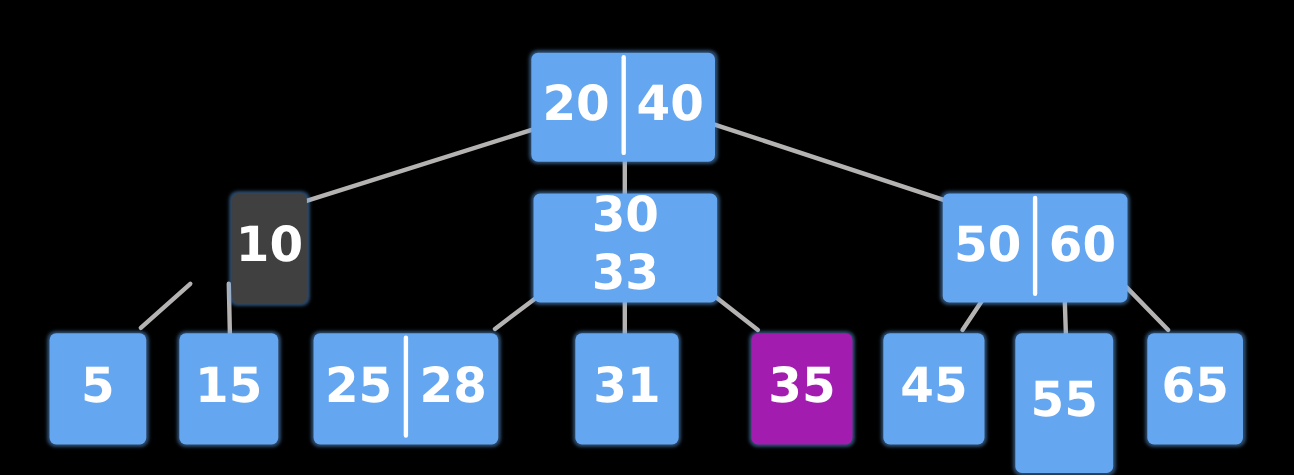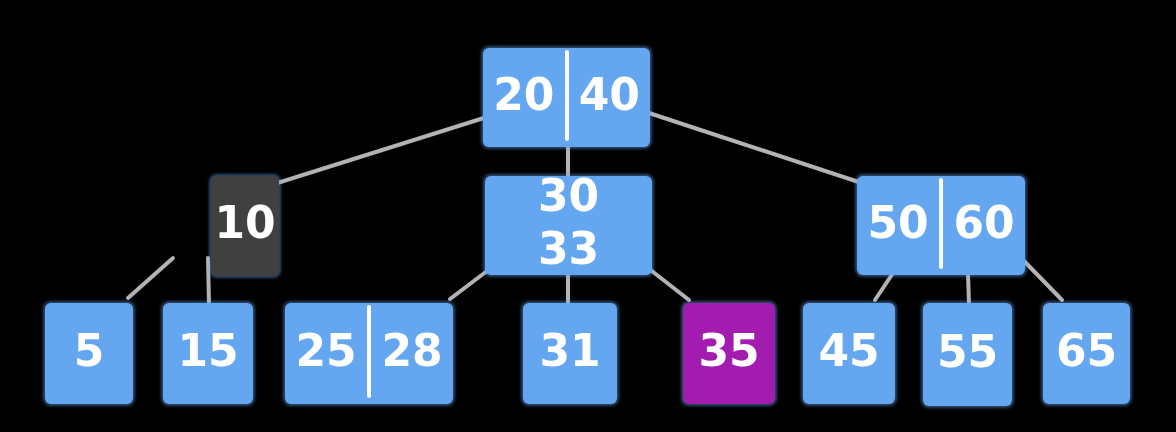--- a/index.html
+++ b/index.html
@@ -97,19 +97,19 @@
     </div>
     <div class="tree-node" style="left: 523px; top: 303px; width: 94px; height: 101px; background: rgb(100, 166, 240);">
       <span class="node-key" style="color: rgb(255, 255, 255);">31</span>
     </div>
     <div class="tree-node" style="left: 683px; top: 303px; width: 92px; height: 101px; background: #a21caf;">
       <span class="node-key" style="color: rgb(255, 255, 255);">35</span>
     </div>
     <div class="tree-node" style="left: 803px; top: 303px; width: 92px; height: 101px; background: rgb(100, 166, 240);">
       <span class="node-key" style="color: rgb(255, 255, 255);">45</span>
     </div>
-    <div class="tree-node" style="left: 923px; top: 303px; width: 89px; height: 103px; background: rgb(100, 166, 240);">
+    <div class="tree-node" style="left: 923px; top: 303px; width: 89px; height: 127px; background: rgb(100, 166, 240);">
       <span class="node-key" style="color: rgb(255, 255, 255);">55</span>
     </div>
     <div class="tree-node" style="left: 1043px; top: 303px; width: 87px; height: 101px; background: rgb(100, 166, 240);">
       <span class="node-key" style="color: rgb(255, 255, 255);">65</span>
     </div>
   </div>
 
 </body></html>

